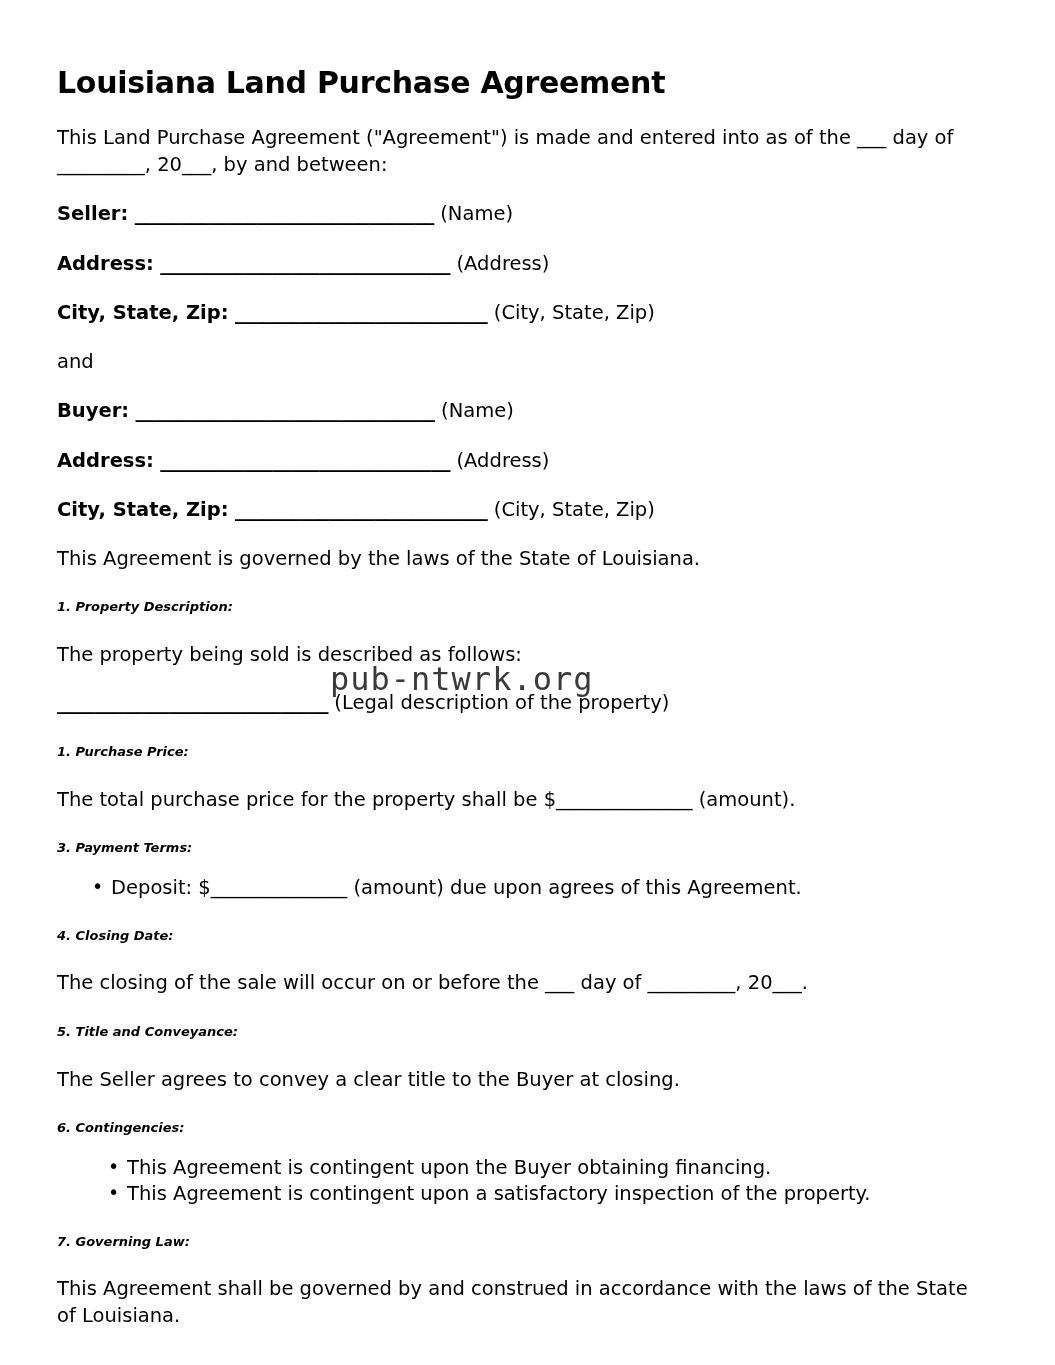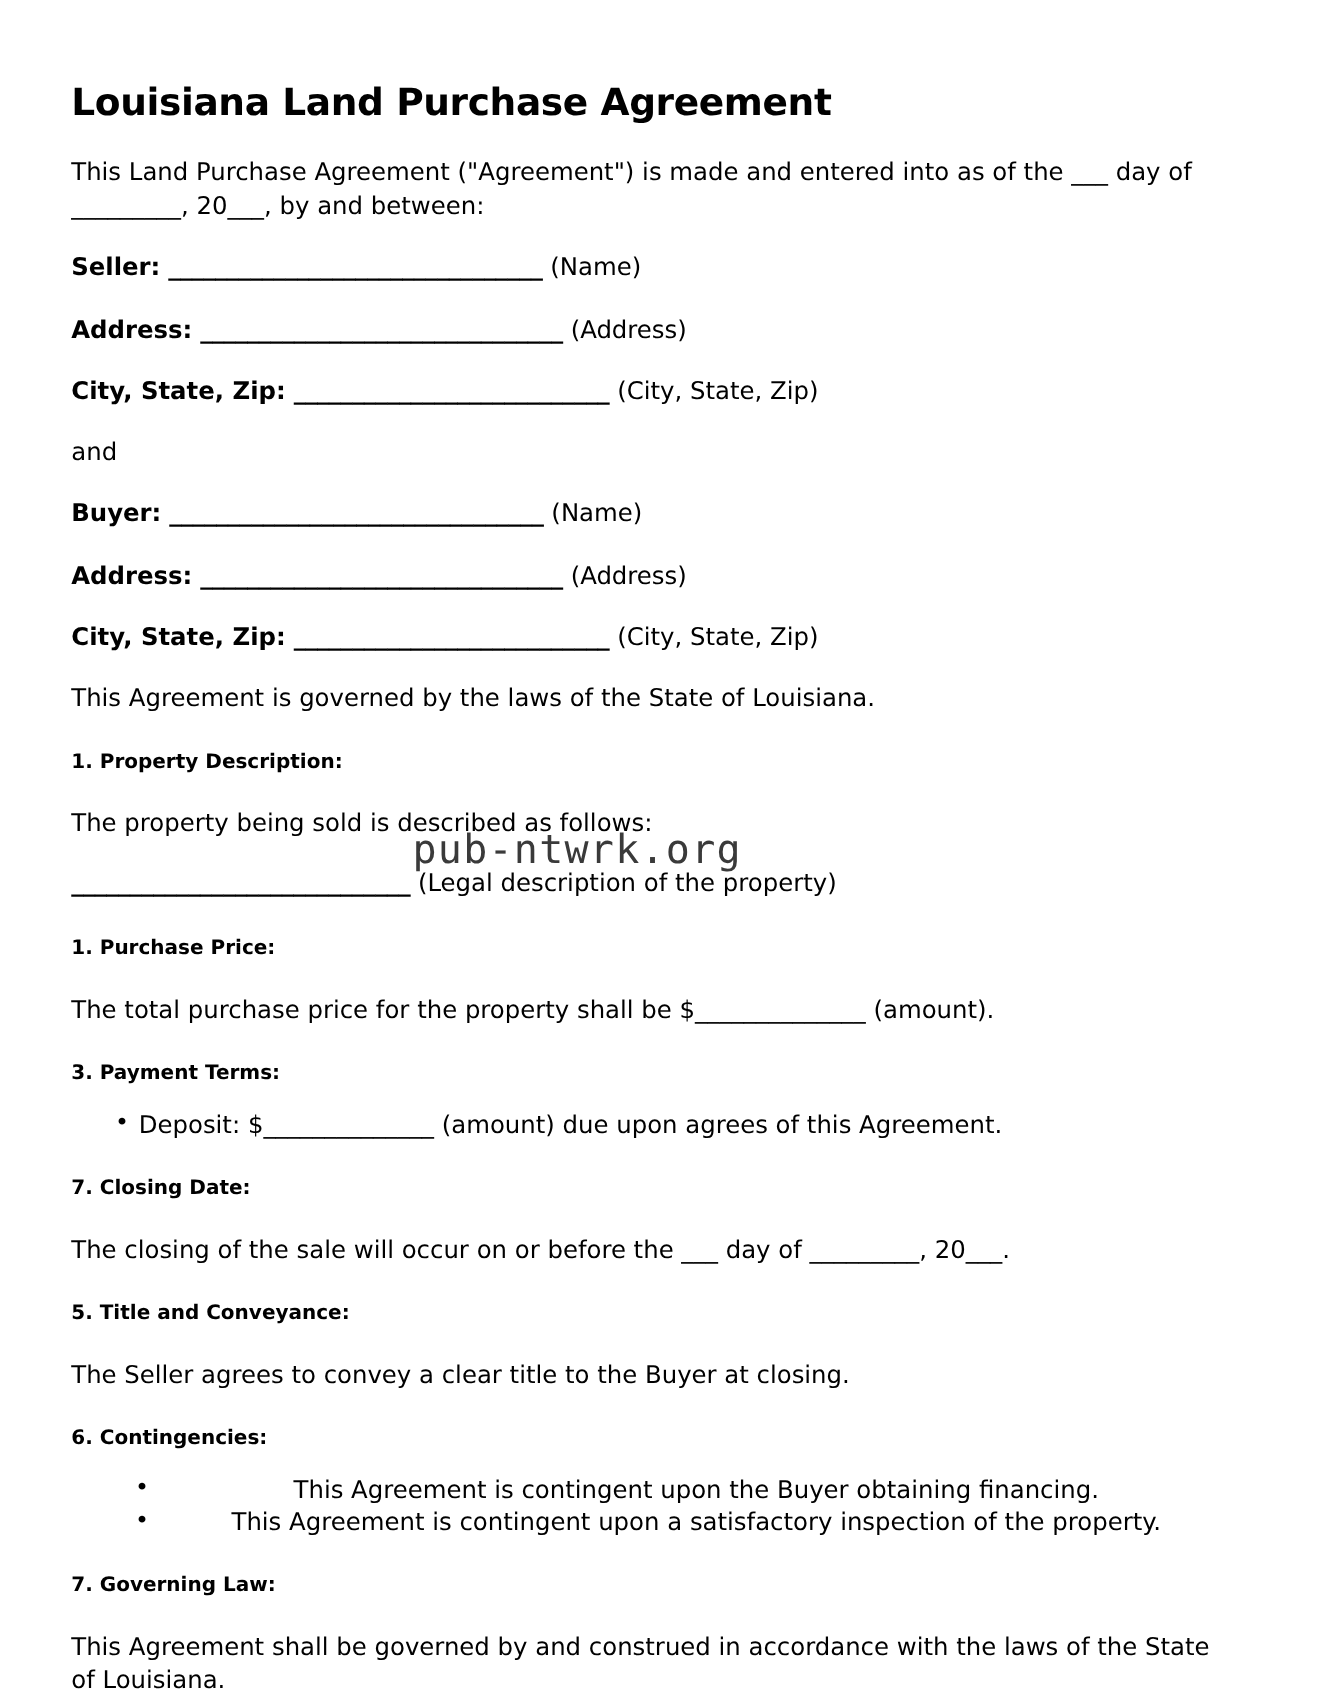--- a/index.html
+++ b/index.html
@@ -65,25 +65,26 @@
   .blank {
     font-weight: bold;
     letter-spacing: -0.4px;
   }
   .hint {
     font-weight: normal;
   }
 
   
   .section-heading {
-    font-size: 16px;
+    font-size: 13px;
     font-weight: bold;
     margin: 0;
     padding-top: 26px;
     line-height: 1.36;
+    font-style: italic;
   }
 
   
   ul.bullets {
     margin: 0;
     padding-top: 18px;
     padding-left: 0;
     list-style: none;
   }
   ul.bullets li {
@@ -95,21 +96,20 @@
   }
   ul.bullets li::before {
     content: "\2022";
     position: absolute;
     left: 35px;
     top: -1px;
     font-size: 19px;
   }
   ul.bullets.indent-more li {
     padding-left: 70px;
-    text-align: center;
   }
   ul.bullets.indent-more li::before {
     left: 51px;
   }
 
   
   .legal-line {
     font-size: 19.5px;
     line-height: 1.36;
     margin: 0;
@@ -179,21 +179,21 @@
     </p>
 
     <p class="section-heading">1. Purchase Price:</p>
     <p class="para">The total purchase price for the property shall be $______________ (amount).</p>
 
     <p class="section-heading">3. Payment Terms:</p>
     <ul class="bullets">
       <li>Deposit: $______________ (amount) due upon agrees of this Agreement.</li>
     </ul>
 
-    <p class="section-heading">7. Closing Date:</p>
+    <p class="section-heading">4. Closing Date:</p>
     <p class="para">The closing of the sale will occur on or before the ___ day of _________, 20___.</p>
 
     <p class="section-heading">5. Title and Conveyance:</p>
     <p class="para">The Seller agrees to convey a clear title to the Buyer at closing.</p>
 
     <p class="section-heading">6. Contingencies:</p>
     <ul class="bullets indent-more">
       <li>This Agreement is contingent upon the Buyer obtaining financing.</li>
       <li>This Agreement is contingent upon a satisfactory inspection of the property.</li>
     </ul>

